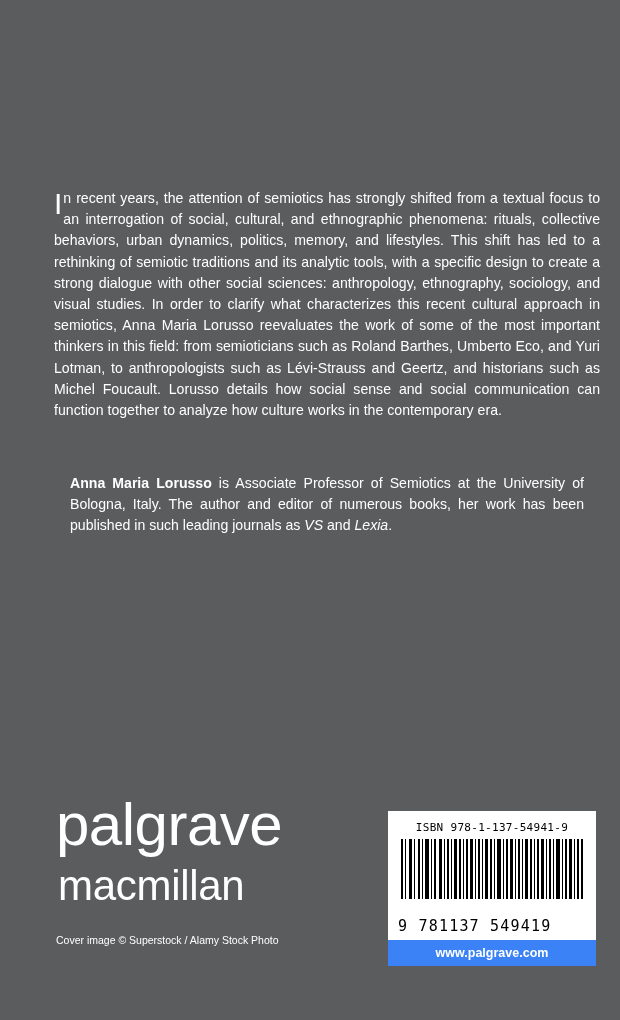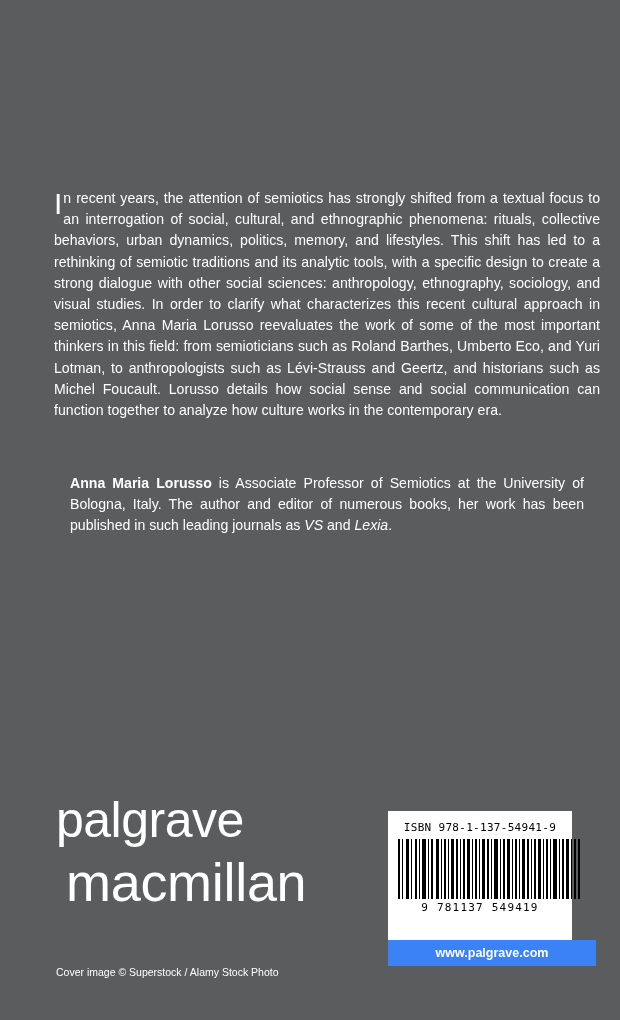--- a/index.html
+++ b/index.html
@@ -61,51 +61,52 @@
 
   
   .logo {
     position: absolute;
     left: 56px;
     top: 795px;
     color: #ffffff;
     line-height: 1;
   }
   .logo .palgrave {
-    font-size: 50px;
+    font-size: 60px;
     font-weight: 400;
     letter-spacing: -0.5px;
     display: block;
+    text-align: center;
   }
   .logo .macmillan {
-    font-size: 54px;
+    font-size: 42px;
     font-weight: 400;
     letter-spacing: -0.3px;
     display: block;
     margin-top: 10px;
-    margin-left: 10px;
+    margin-left: 2px;
   }
 
   
   .credits {
     position: absolute;
     left: 56px;
-    top: 964px;
+    top: 932px;
     color: #ffffff;
     font-size: 10.5px;
     line-height: 17px;
   }
   .credits div { white-space: nowrap; }
 
   
   .barcode-box {
     position: absolute;
     left: 388px;
     top: 811px;
-    width: 184px;
+    width: 208px;
     height: 155px;
     background: #ffffff;
     box-sizing: border-box;
     padding: 6px 10px 0 10px;
   }
   .isbn-text {
     text-align: center;
     font-family: "DejaVu Sans Mono", monospace;
     font-size: 11px;
     color: #000000;
@@ -114,25 +115,25 @@
     margin-bottom: 5px;
   }
   .bars {
     height: 60px;
     width: 182px;
     margin: 0 auto;
     display: block;
   }
   .ean-digits {
     font-family: "DejaVu Sans Mono", monospace;
-    font-size: 11px;
+    font-size: 15px;
     color: #000000;
     letter-spacing: 1.2px;
-    text-align: center;
-    margin-top: 2px;
+    text-align: left;
+    margin-top: 18px;
   }
   .web-strip {
     position: absolute;
     left: 0;
     bottom: 0;
     width: 208px;
     height: 26px;
     background: #3b82f6;
     color: #ffffff;
     font-size: 12.5px;

